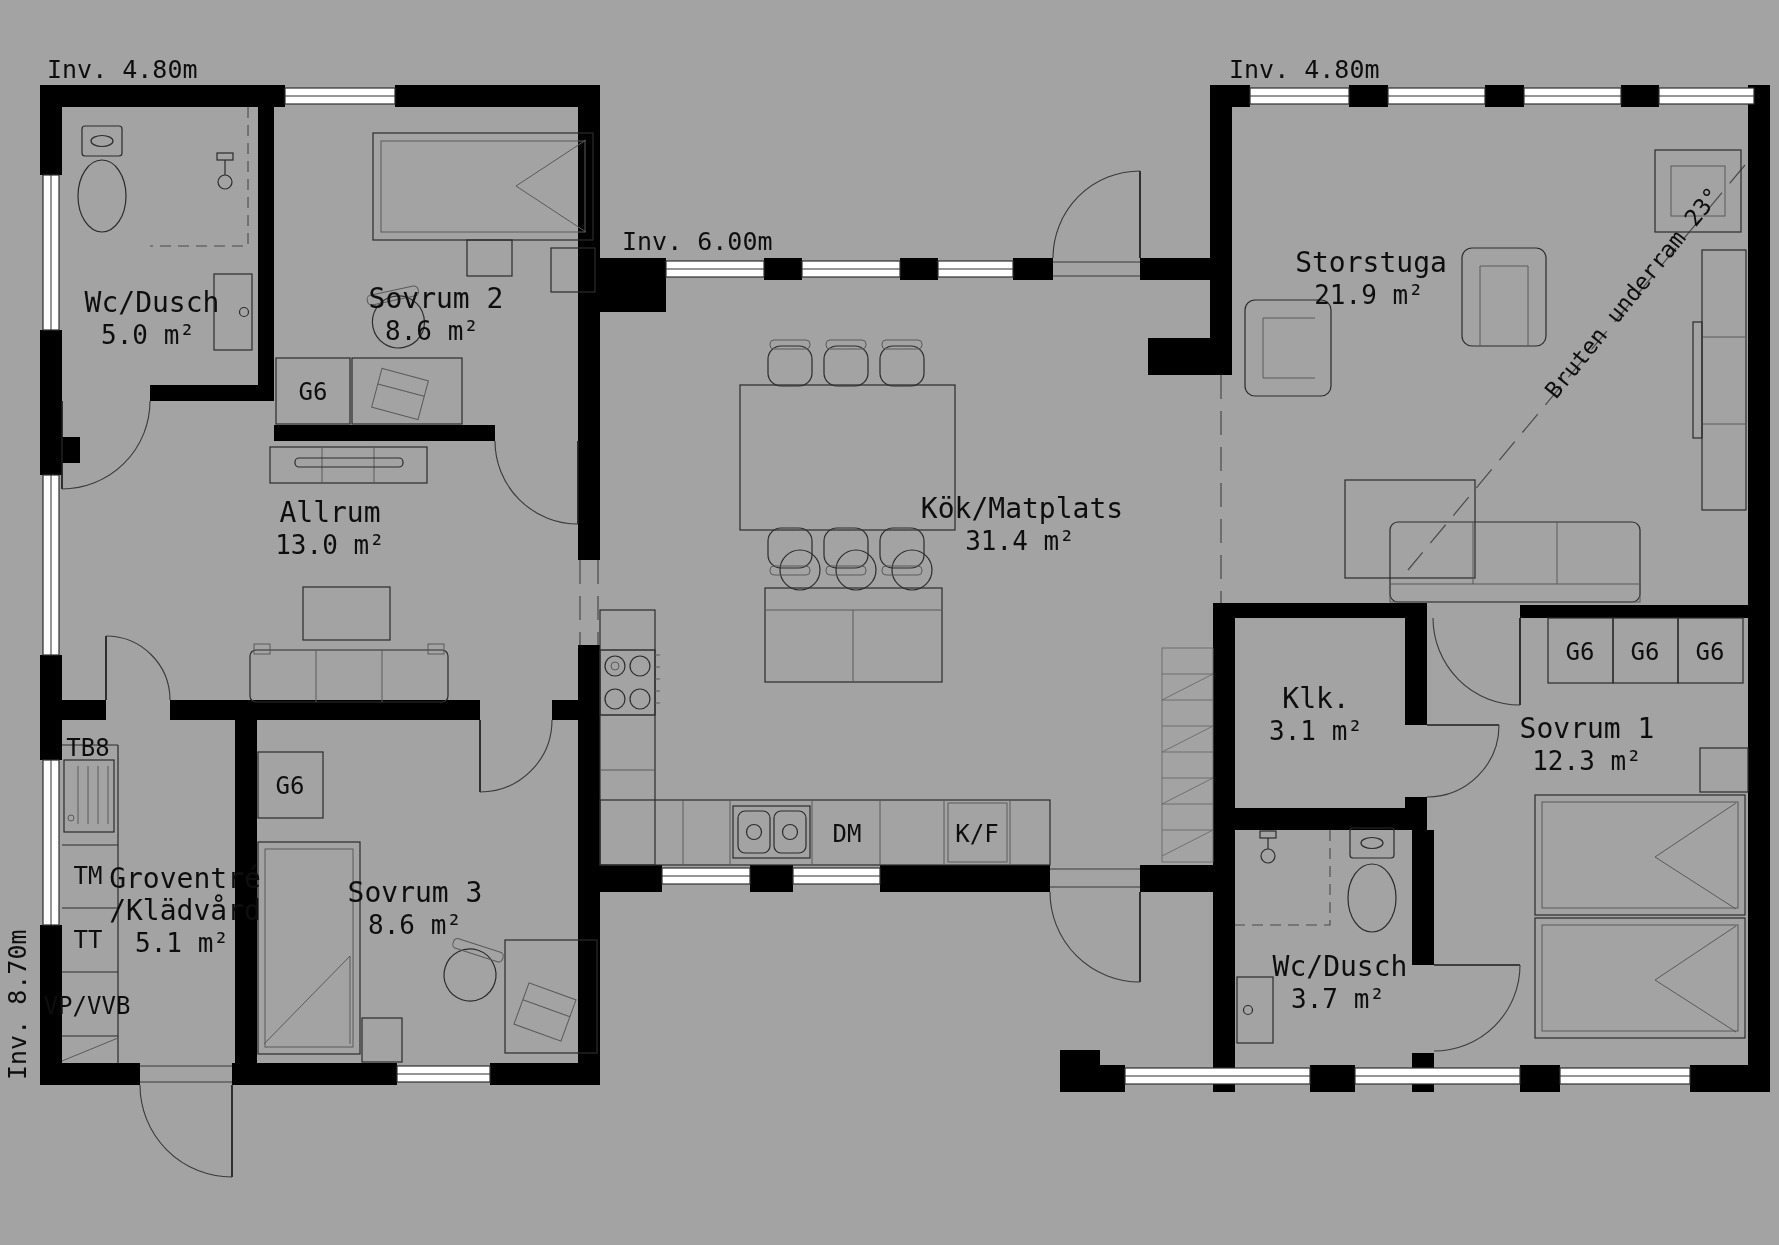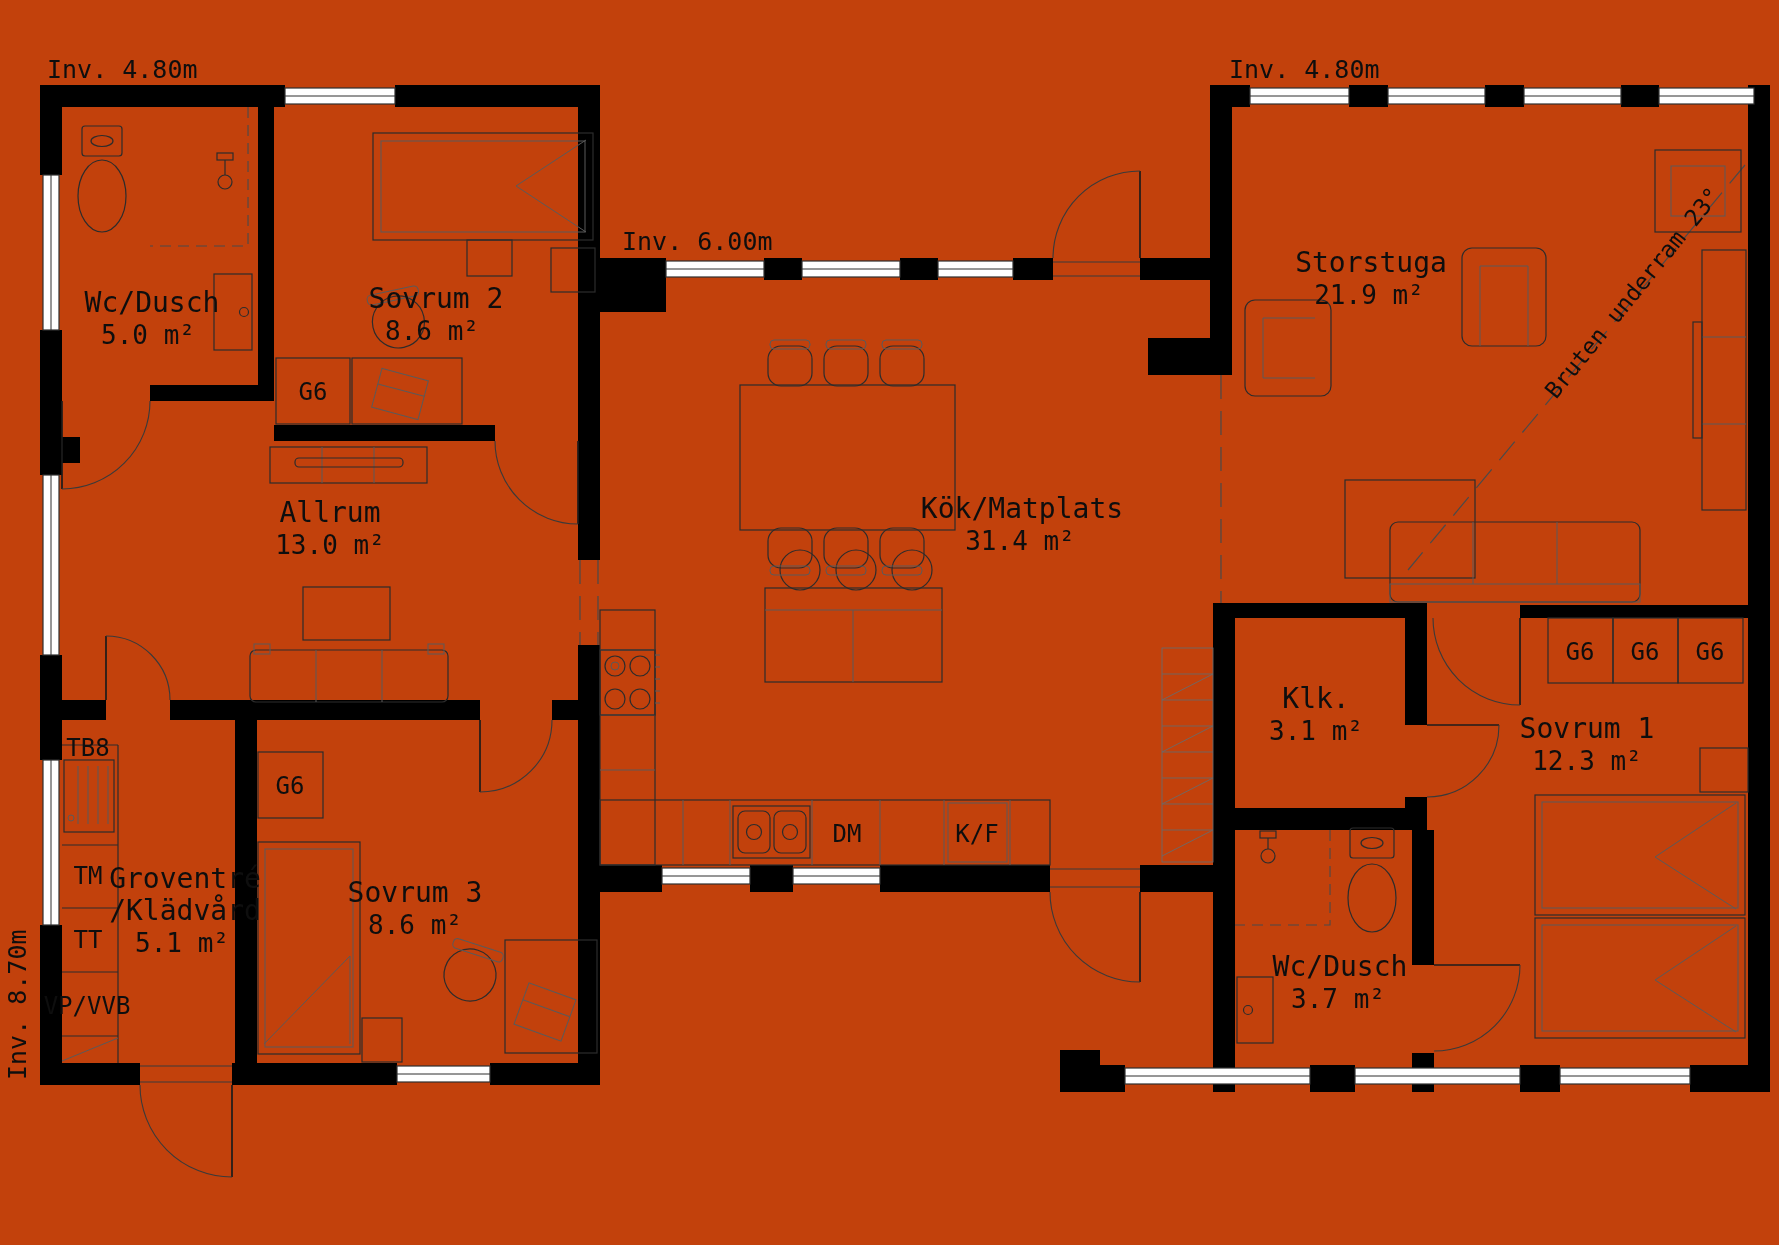--- a/index.html
+++ b/index.html
@@ -1,16 +1,16 @@
 <!DOCTYPE html>
 <html><head>
 <meta charset="utf-8">
 <style>
   html,body{margin:0;padding:0;background:#fff;}
-  .stage{position:relative;width:1779px;height:1245px;background:#c2410c;overflow:hidden;}
+  .stage{position:relative;width:1779px;height:1245px;background:#a3a3a3;overflow:hidden;}
   svg{display:block}
   .wall{fill:#000;stroke:none}
   .win{fill:#fff;stroke:#2f2f2f;stroke-width:1.2}
   .winmid{stroke:#2f2f2f;stroke-width:1;fill:none}
   .furno{fill:none;stroke:#2c2c2c;stroke-width:1.2}
   .furnlt{fill:none;stroke:#5a5a5a;stroke-width:1}
   .door{fill:none;stroke:#3a3a3a;stroke-width:1.1}
   .leaf{stroke:#1c1c1c;stroke-width:1.7}
   .thr{stroke:#3a3a3a;stroke-width:1;fill:none}
   .dash{fill:none;stroke:#4a4a4a;stroke-width:1.1;stroke-dasharray:11 7}

